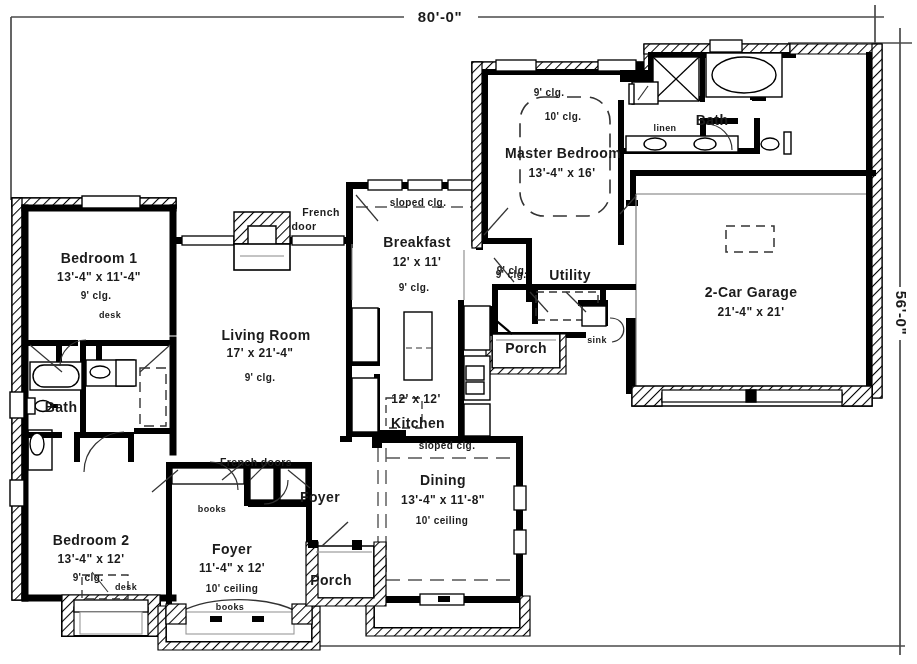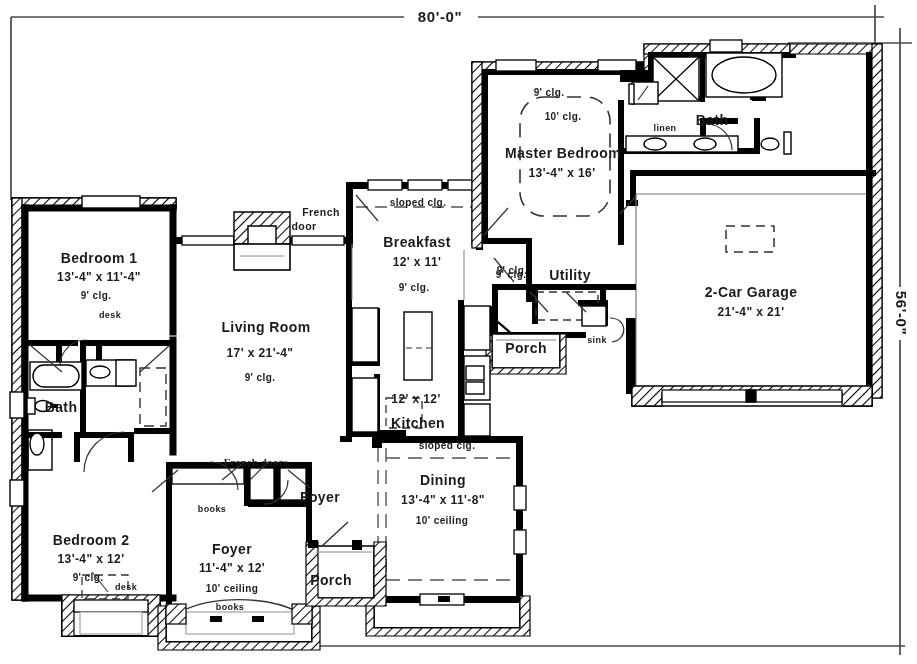--- a/index.html
+++ b/index.html
@@ -395,21 +395,21 @@
   <div class="lbl small" style="left:96px;top:296px;">9' clg.</div>
   <div class="lbl tiny" style="left:110px;top:316px;">desk</div>
 
   <div class="lbl room" style="left:61px;top:407px;">Bath</div>
 
   <div class="lbl room" style="left:91px;top:540px;">Bedroom 2</div>
   <div class="lbl dim" style="left:91px;top:559px;">13'-4" x 12'</div>
   <div class="lbl small" style="left:88px;top:578px;">9' clg.</div>
   <div class="lbl tiny" style="left:126px;top:588px;">desk</div>
 
-  <div class="lbl room" style="left:260px;top:327px;padding-left:12px;">Living Room</div>
+  <div class="lbl room" style="left:260px;top:335px;padding-left:12px;">Living Room</div>
   <div class="lbl dim" style="left:260px;top:353px;">17' x 21'-4"</div>
   <div class="lbl small" style="left:260px;top:378px;">9' clg.</div>
 
   <div class="lbl note" style="left:321px;top:213px;">French</div>
   <div class="lbl note" style="left:304px;top:227px;">door</div>
 
   <div class="lbl small" style="left:418px;top:203px;">sloped clg.</div>
   <div class="lbl room" style="left:417px;top:242px;">Breakfast</div>
   <div class="lbl dim" style="left:417px;top:262px;">12' x 11'</div>
   <div class="lbl small" style="left:414px;top:288px;">9' clg.</div>
@@ -437,20 +437,20 @@
 
   <div class="lbl small" style="left:447px;top:446px;">sloped clg.</div>
   <div class="lbl room" style="left:443px;top:480px;">Dining</div>
   <div class="lbl dim" style="left:443px;top:500px;">13'-4" x 11'-8"</div>
   <div class="lbl small" style="left:442px;top:521px;">10' ceiling</div>
 
   <div class="lbl room" style="left:320px;top:497px;">Foyer</div>
 
   <div class="lbl room" style="left:331px;top:580px;">Porch</div>
 
-  <div class="lbl note" style="left:256px;top:463px;font-family:Liberation Serif, serif;">French doors</div>
+  <div class="lbl note" style="left:256px;top:463px;">French doors</div>
   <div class="lbl tiny" style="left:212px;top:510px;">books</div>
   <div class="lbl room" style="left:232px;top:549px;">Foyer</div>
   <div class="lbl dim" style="left:232px;top:568px;">11'-4" x 12'</div>
   <div class="lbl small" style="left:232px;top:589px;">10' ceiling</div>
   <div class="lbl tiny" style="left:230px;top:608px;">books</div>
 
 </div>
 
 </body></html>

